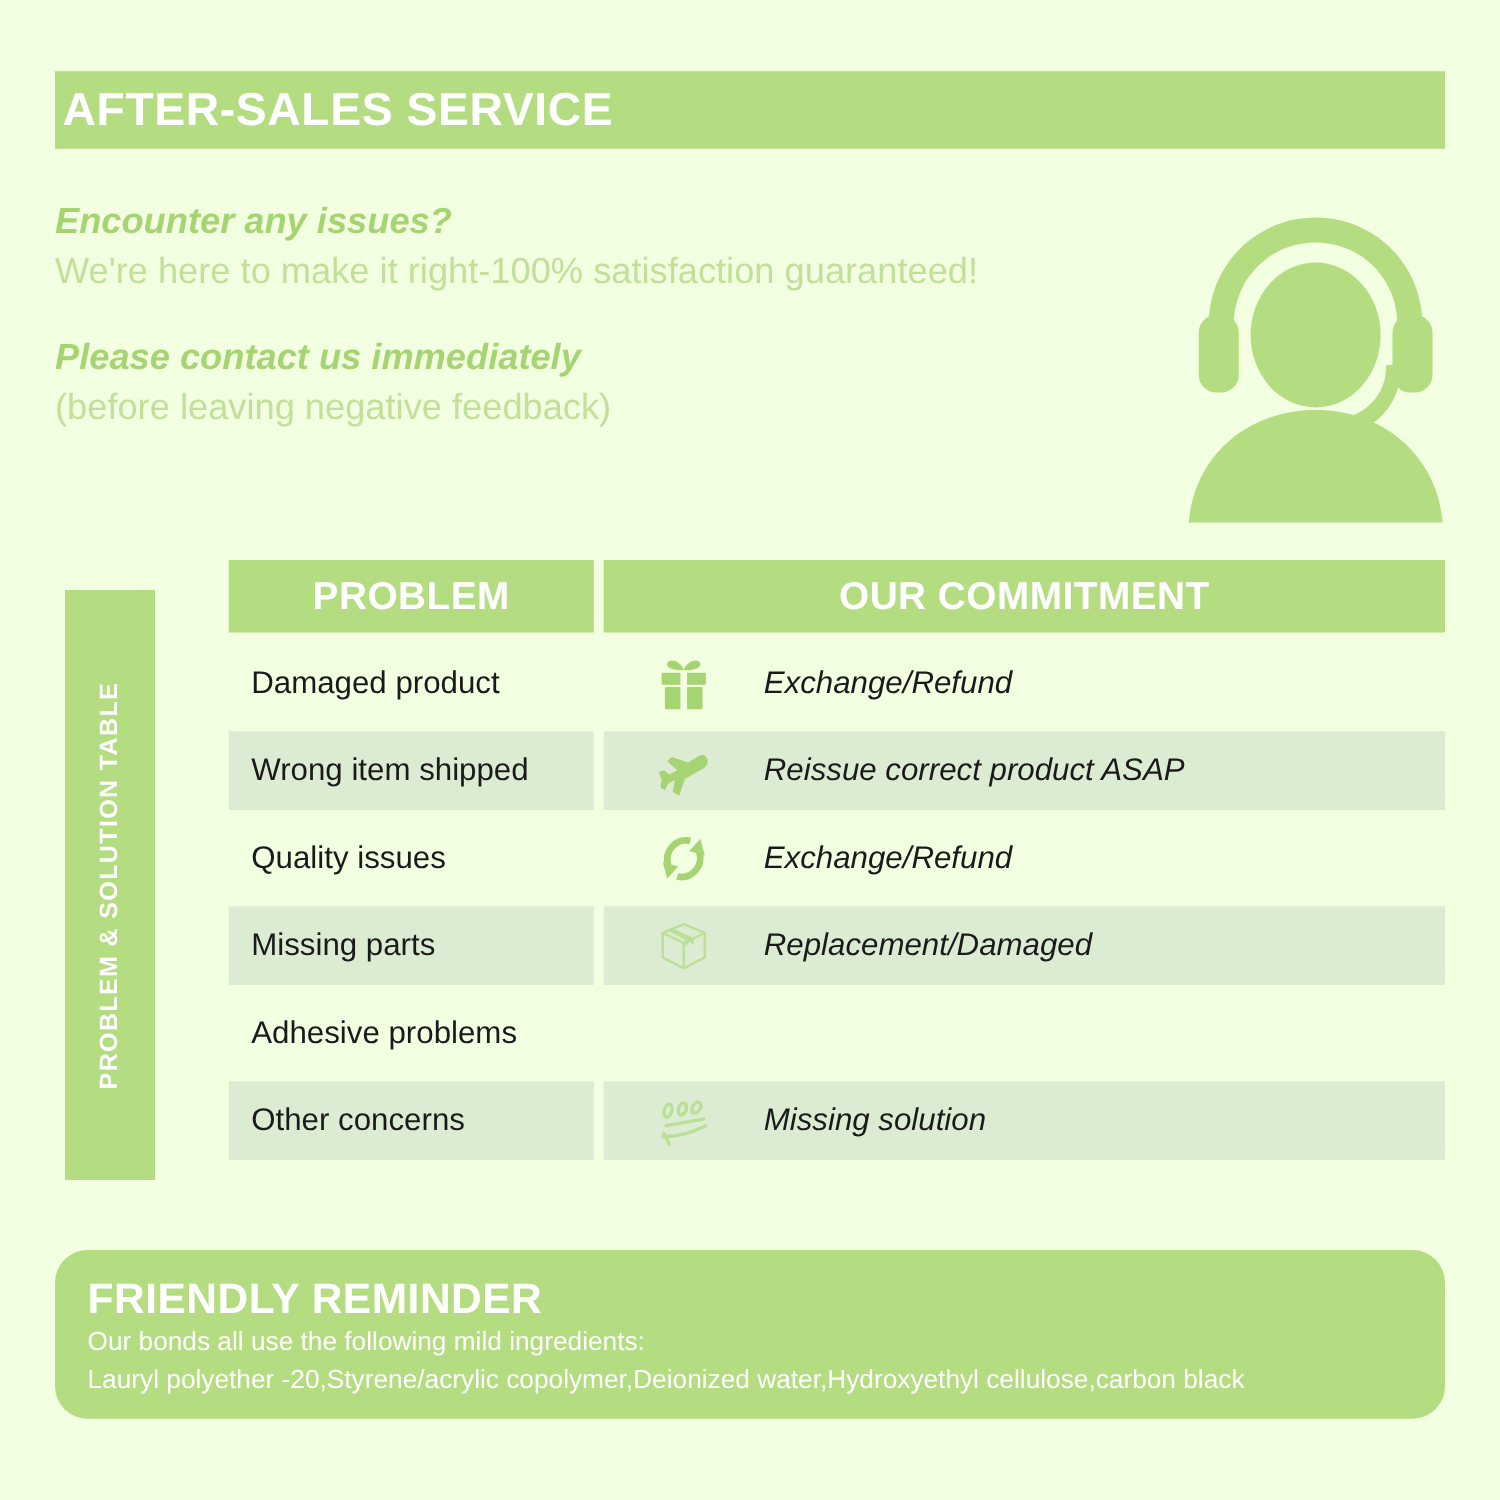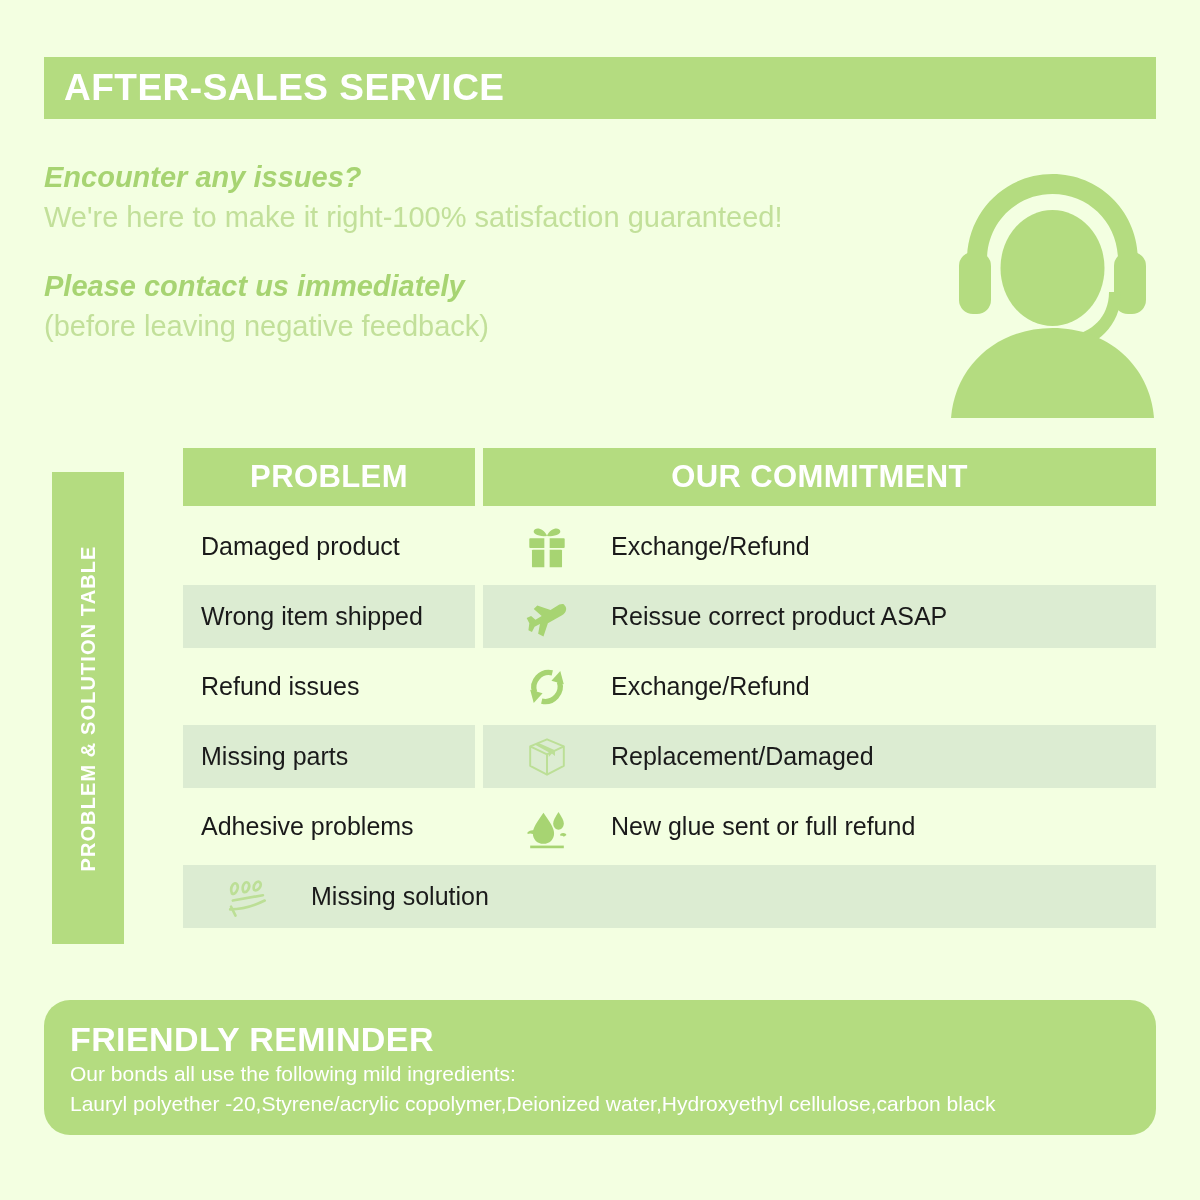--- a/index.html
+++ b/index.html
@@ -24,21 +24,21 @@
     height: 62px;
     background: #b4dc80;
     display: flex;
     align-items: center;
   }
   .header-band .title {
     color: #ffffff;
     font-size: 37px;
     font-weight: bold;
     letter-spacing: 0.5px;
-    padding-left: 20px;
+    padding-left: 6px;
     white-space: nowrap;
   }
 
   
   .intro {
     position: absolute;
     left: 44px;
     top: 158px;
     width: 900px;
   }
@@ -129,20 +129,21 @@
     padding-left: 18px;
     box-sizing: border-box;
     color: #1a1a1a;
     font-size: 25px;
     white-space: nowrap;
   }
   .td-commit {
     flex: 1;
     display: flex;
     align-items: center;
+    font-style: italic;
   }
   .trow.tinted .td-problem,
   .trow.tinted .td-commit {
     background: #dcecd2;
   }
   .cell-icon {
     width: 128px;
     display: flex;
     align-items: center;
     justify-content: center;
@@ -255,21 +256,21 @@
           <g fill="#a7d472">
             <path d="M46 13 C 49 16, 48 21, 43 24 L 27 33 L 22 48 L 16 45 L 18 34 L 12 37 L 9 43 L 5 41 L 6 33 L 3 27 L 8 25 L 13 29 L 20 25 L 11 17 L 15 13 L 30 18 L 40 12 C 43 11, 45 11, 46 13 Z"></path>
           </g>
         </svg>
       </div>
       <div class="commit-text">Reissue correct product ASAP</div>
     </div>
   </div>
 
   <div class="trow">
-    <div class="td-problem">Refund issues</div>
+    <div class="td-problem">Quality issues</div>
     <div class="td-commit">
       <div class="cell-icon">
         <svg viewBox="0 0 52 52" width="46" height="46" aria-hidden="true">
           <g fill="none" stroke="#a7d472" stroke-width="6" stroke-linecap="butt">
             <path d="M40 20 A 17 17 0 0 1 20 42"></path>
             <path d="M12 32 A 17 17 0 0 1 32 10"></path>
           </g>
           <g fill="#a7d472">
             <path d="M41 8 L 45 23 L 31 19 Z"></path>
             <path d="M11 44 L 7 29 L 21 33 Z"></path>
@@ -292,37 +293,24 @@
           </g>
           <path d="M16 10 L 35 18.5 L 35 25 L 31.5 22 L 28 26 L 28 20.5 L 12 12 Z" fill="#bcdf96"></path>
         </svg>
       </div>
       <div class="commit-text">Replacement/Damaged</div>
     </div>
   </div>
 
   <div class="trow">
     <div class="td-problem">Adhesive problems</div>
-    <div class="td-commit">
-      <div class="cell-icon">
-        <svg viewBox="0 0 52 52" width="46" height="46" aria-hidden="true">
-          <g fill="#a7d472">
-            <path d="M22 10 C 29 20, 34 27, 34 33 C 34 40, 29 45, 22 45 C 15 45, 10 40, 10 33 C 10 27, 15 20, 22 10 Z"></path>
-            <path d="M39 9 C 43 15, 45 19, 45 22 C 45 26, 42 29, 39 29 C 36 29, 33 26, 33 22 C 33 19, 35 15, 39 9 Z"></path>
-            <path d="M4 32 C 7 29, 11 29, 13 31 L 10 34 C 8 33, 6 33, 4 34 Z"></path>
-            <path d="M41 34 C 44 32, 47 33, 48 35 L 45 37 C 44 36, 42 36, 41 36 Z"></path>
-          </g>
-          <rect x="7" y="47" width="38" height="3" fill="#a7d472"></rect>
-        </svg>
-      </div>
-      <div class="commit-text">New glue sent or full refund</div>
-    </div>
   </div>
 
   <div class="trow tinted">
+    <div class="td-problem">Other concerns</div>
     <div class="td-commit">
       <div class="cell-icon">
         <svg viewBox="0 0 52 52" width="46" height="46" aria-hidden="true">
           <g fill="none" stroke="#bcdf96" stroke-width="3" stroke-linecap="round" stroke-linejoin="round">
             <path d="M9 22 C 6 15, 12 7, 15 12 C 17 16, 13 24, 9 22 Z"></path>
             <path d="M22 20 C 19 13, 25 6, 28 11 C 30 15, 26 22, 22 20 Z"></path>
             <path d="M34 18 C 32 12, 38 6, 41 10 C 43 14, 38 20, 34 18 Z"></path>
             <path d="M10 30 L 44 24"></path>
             <path d="M7 40 C 16 40, 30 38, 46 30"></path>
             <path d="M13 47 L 8 37"></path>

